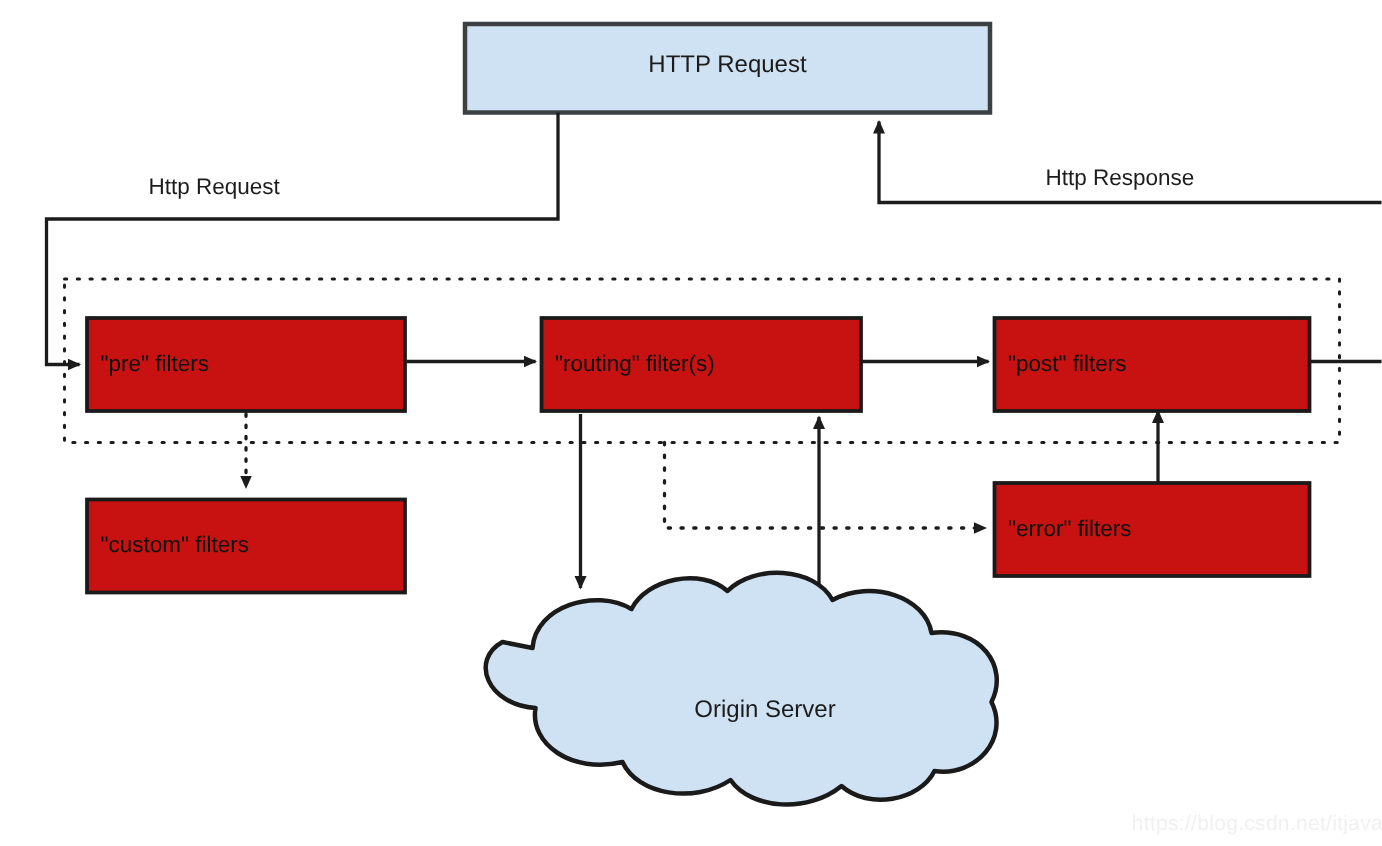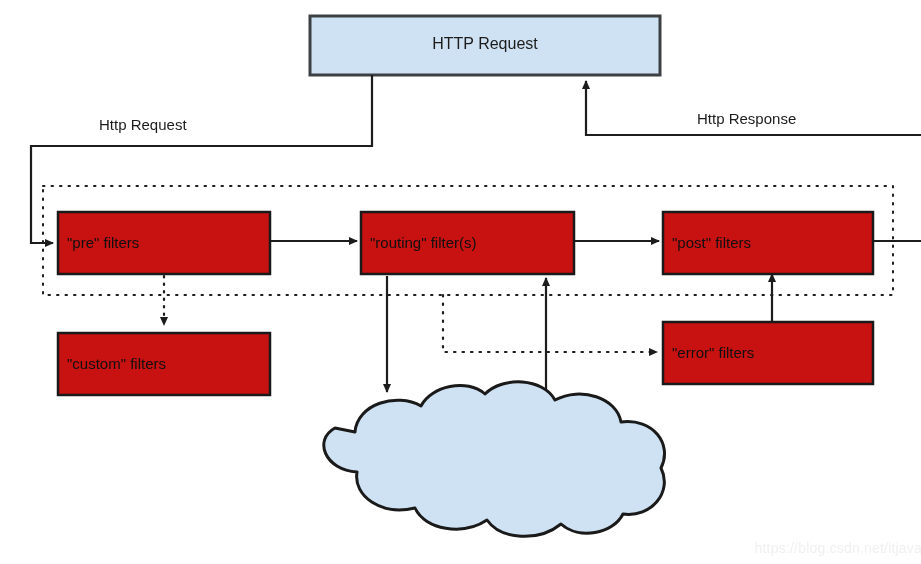--- a/index.html
+++ b/index.html
@@ -155,16 +155,17 @@
   <div class="node-label filter-label" style="left:42px; top:234px;">"pre" filters</div>
 
   <div class="node-label filter-label" style="left:345px; top:234px;">"routing" filter(s)</div>
 
   <div class="node-label filter-label" style="left:647px; top:234px;">"post" filters</div>
 
   <div class="node-label filter-label" style="left:42px; top:355px;">"custom" filters</div>
 
   <div class="node-label filter-label" style="left:647px; top:344px;">"error" filters</div>
 
+  <div class="node-label box-label-center" style="left:330px; top:465px; width:310px; text-align:center;">Origin Server</div>
 
   <div class="watermark">https://blog.csdn.net/itjavaee</div>
 
 </div>
 
 </body></html>

